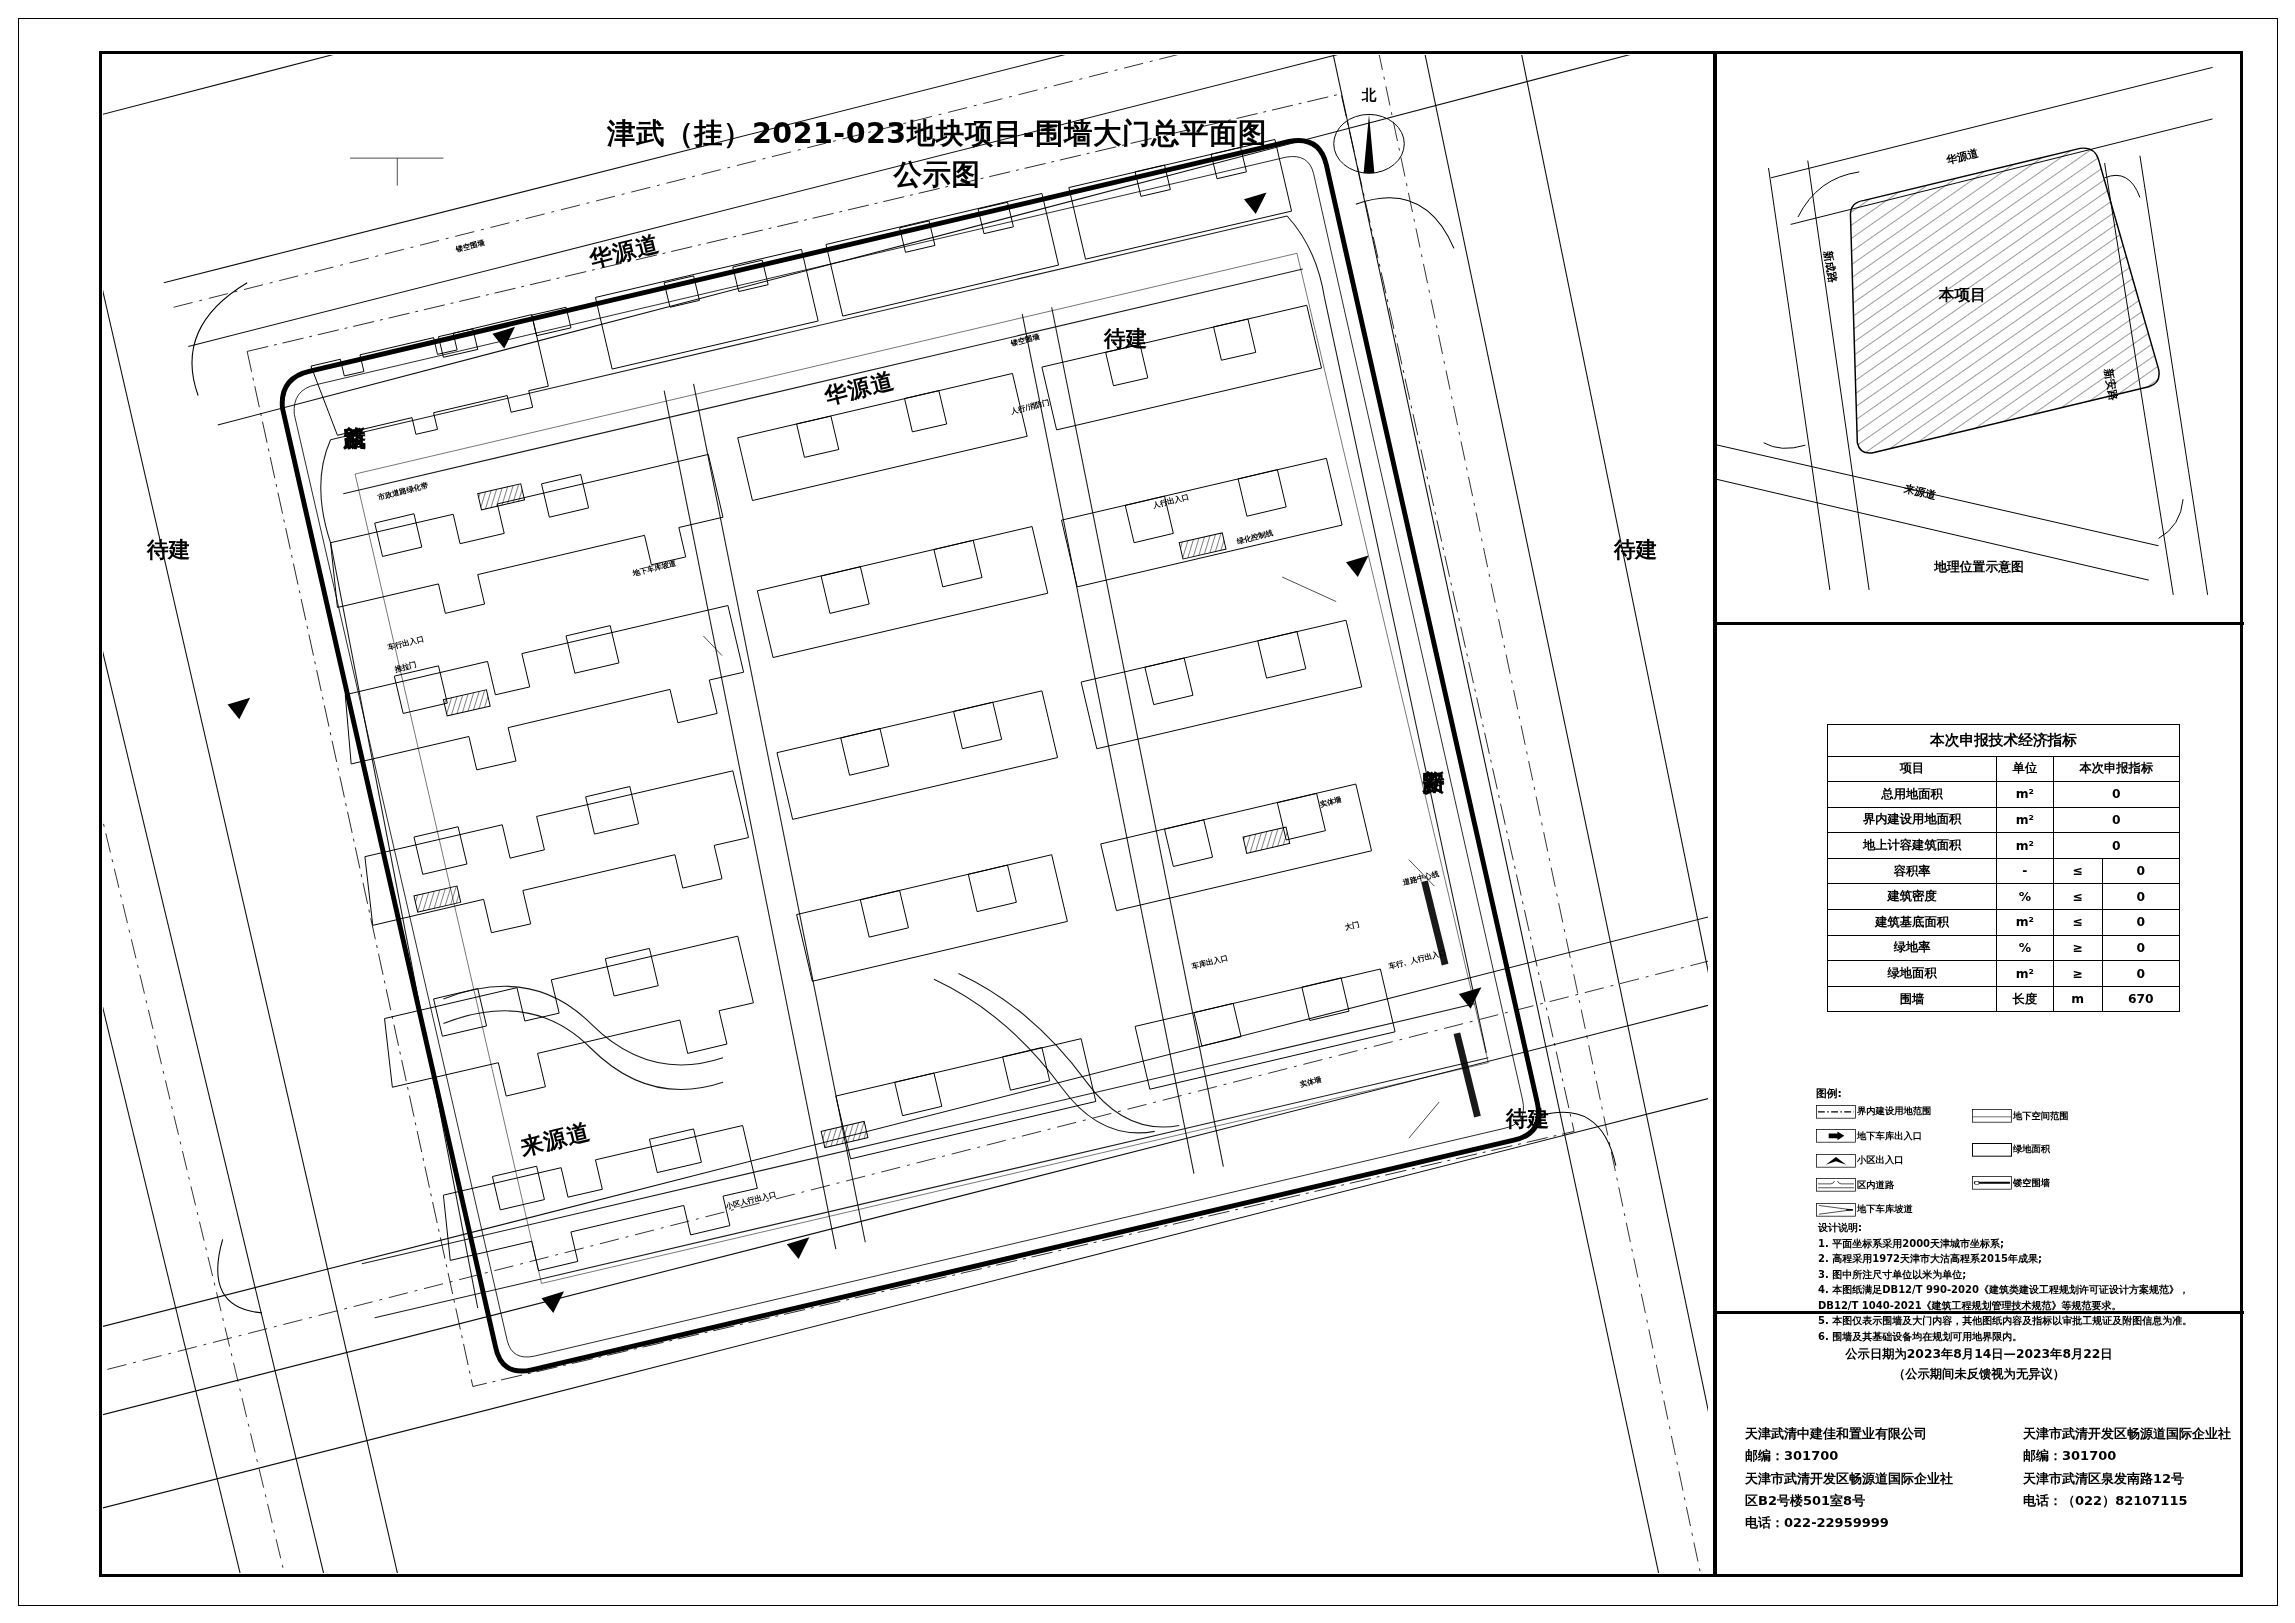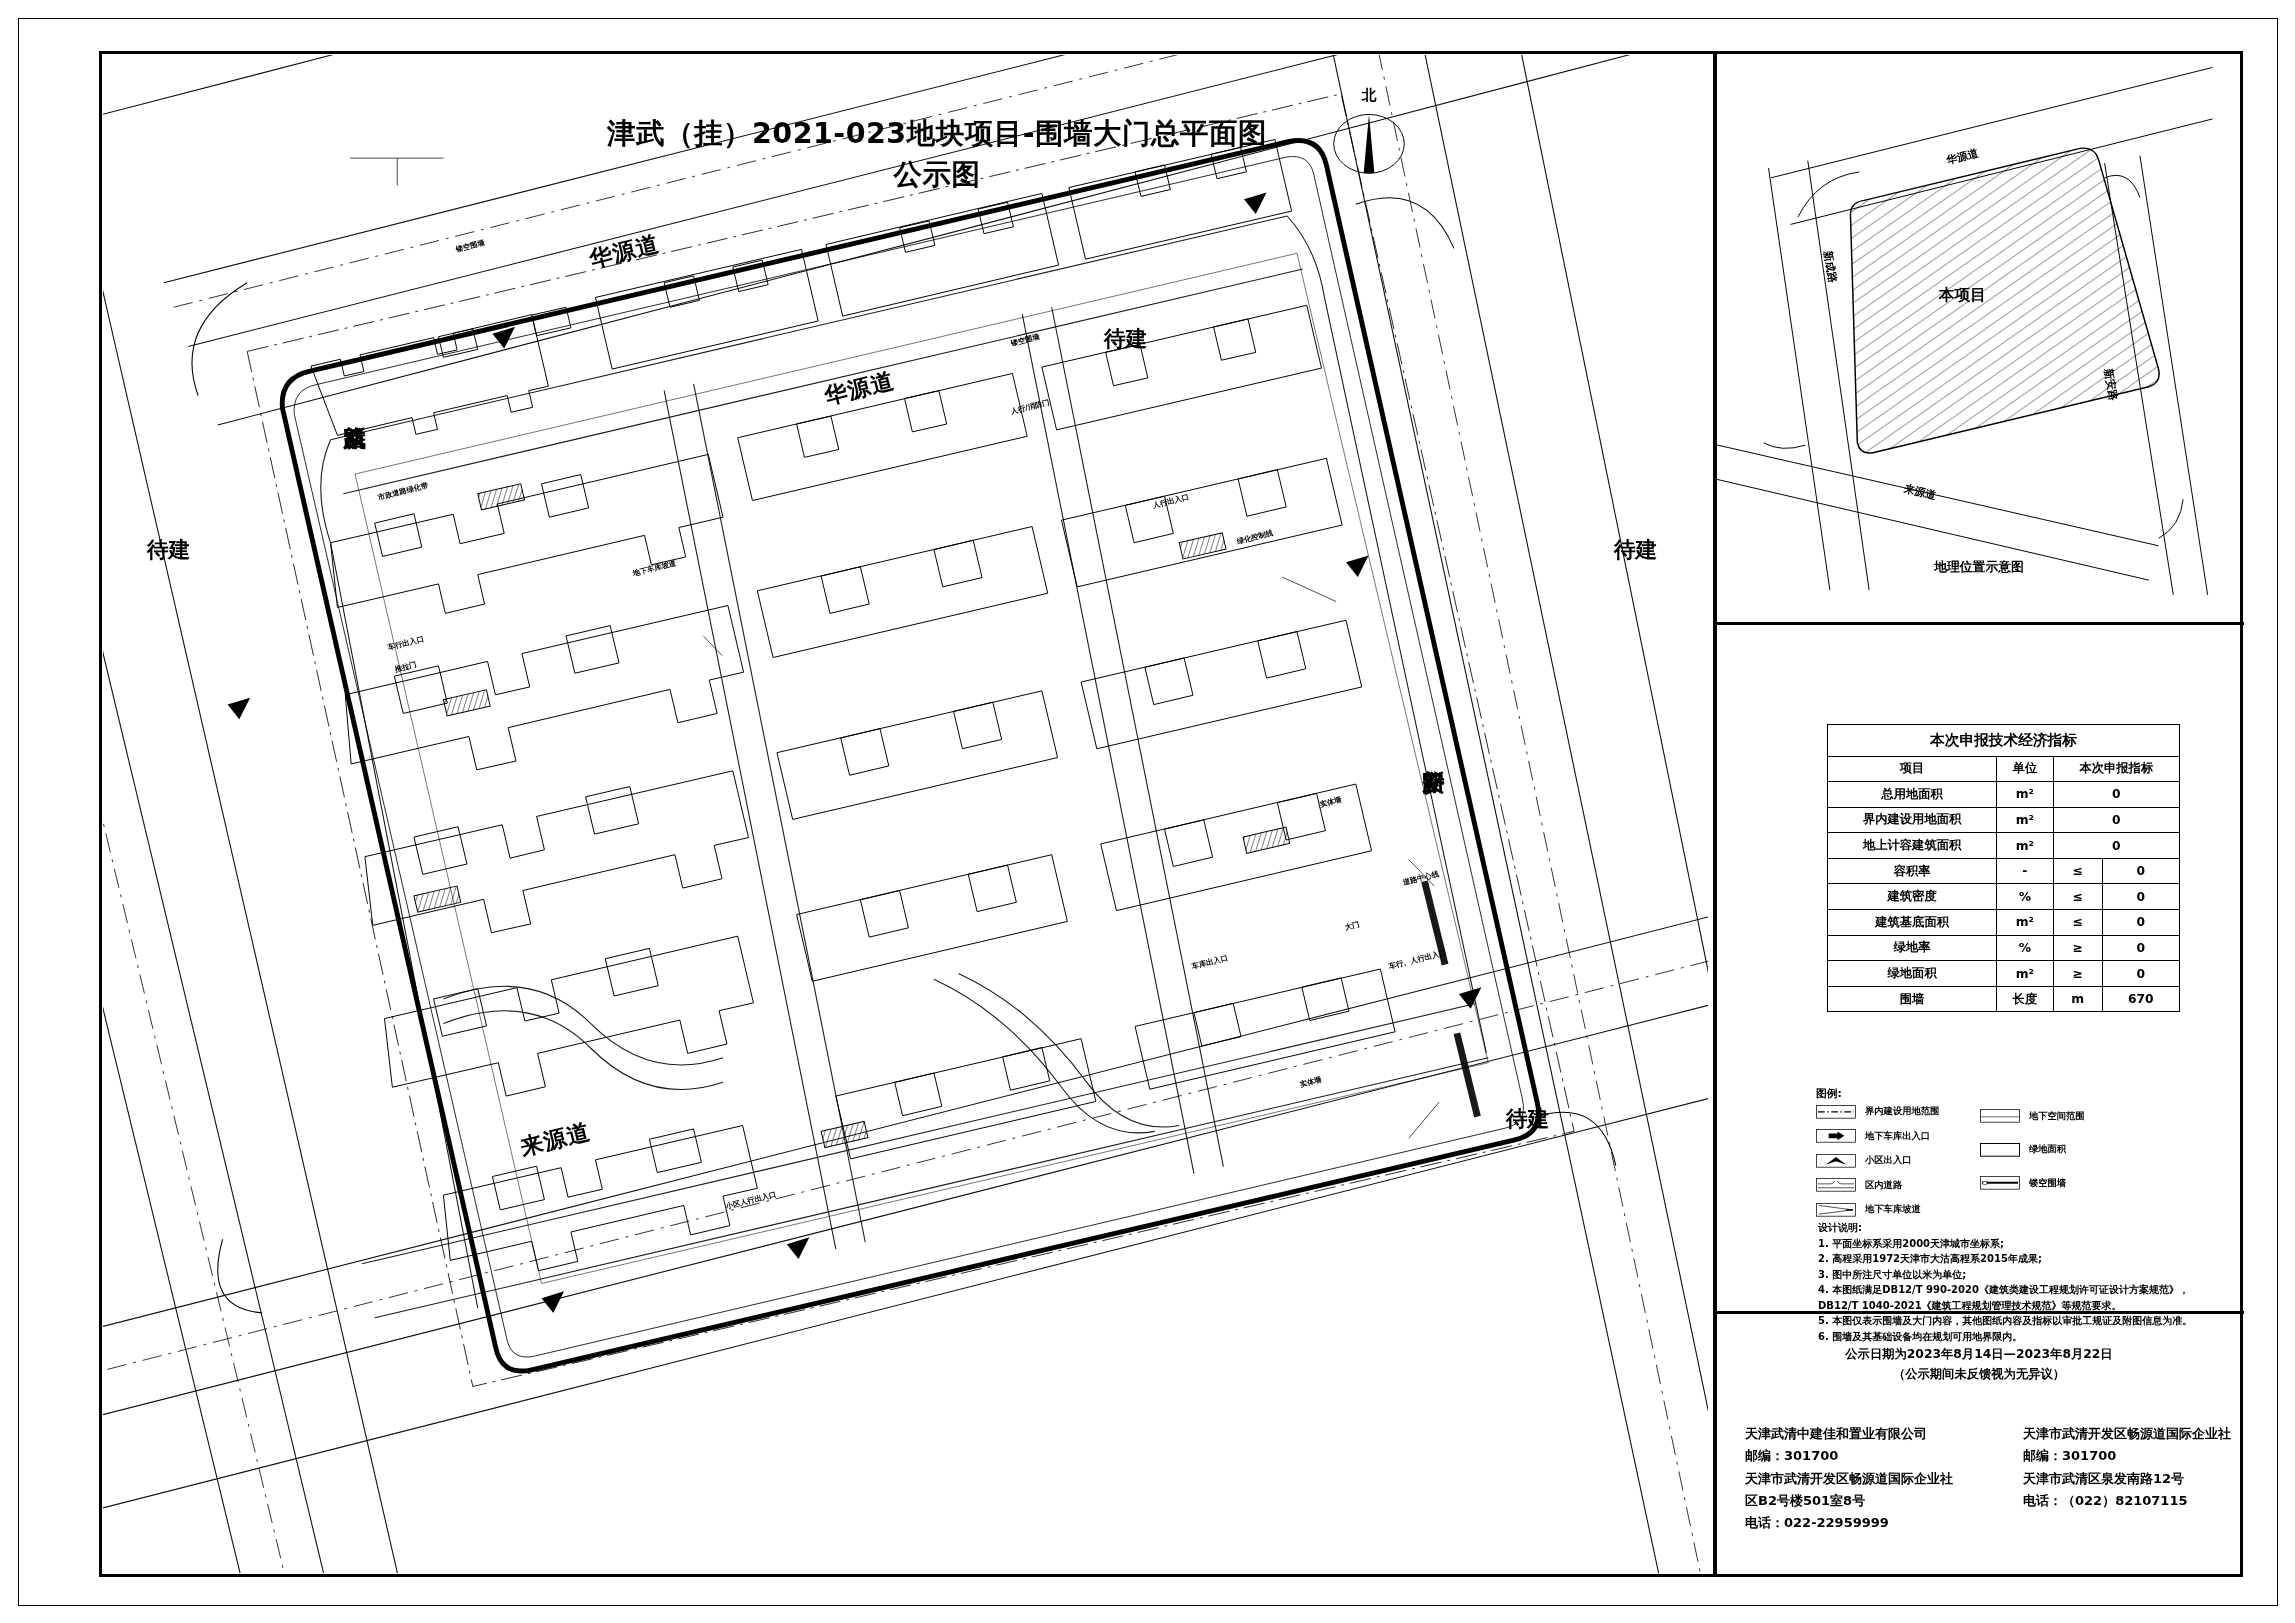--- a/index.html
+++ b/index.html
@@ -85,21 +85,21 @@
   .col-item{ width:162px; }
   .col-unit{ width:54px; }
   .col-op{ width:47px; }
   .col-val{ width:74px; }
 
   
   .legend{ position:absolute; left:1816px; top:1087px; width:402px; color:#000; }
   .legend-title{ font-size:10.8px; font-weight:bold; margin-bottom:4px; }
   .legend-cols{ display:flex; gap:24.5px; }
   .legend-col{ display:flex; flex-direction:column; gap:10.8px; }
-  .legend-row{ display:flex; align-items:center; gap:9px; }
+  .legend-row{ display:flex; align-items:center; gap:1px; }
   .legend-sym{ width:40px; height:13.7px; flex:0 0 40px; }
   .legend-txt{ font-size:9.3px; font-weight:bold; white-space:nowrap; }
   .legend-col.right .legend-row{ height:22.6px;padding-left:16px; }
 
   
   .notes{
     position:absolute; left:1818px; top:1220px; width:410px;
     color:#000; font-size:10px; font-weight:bold; line-height:1.55;
   }
   .notes .nt{ display:block; }

